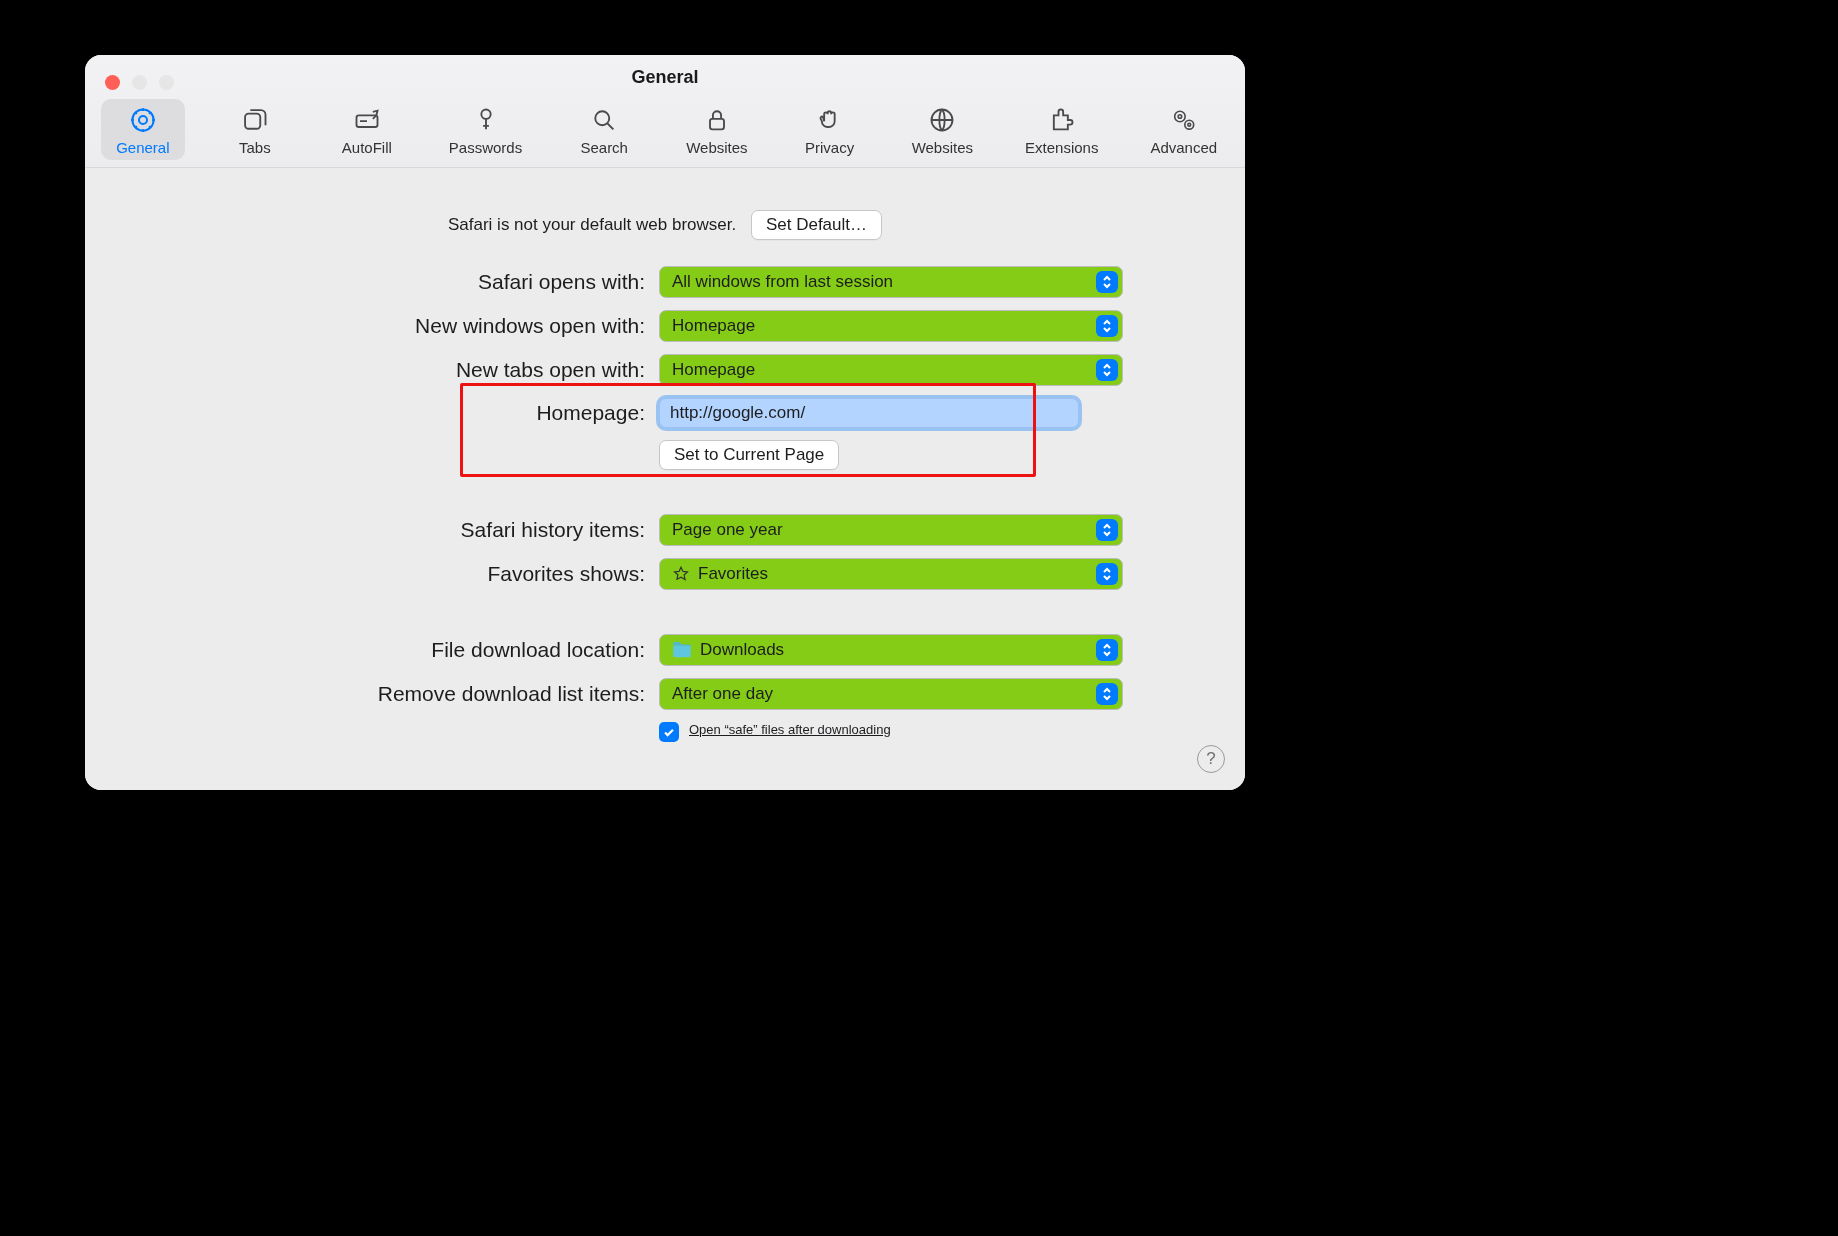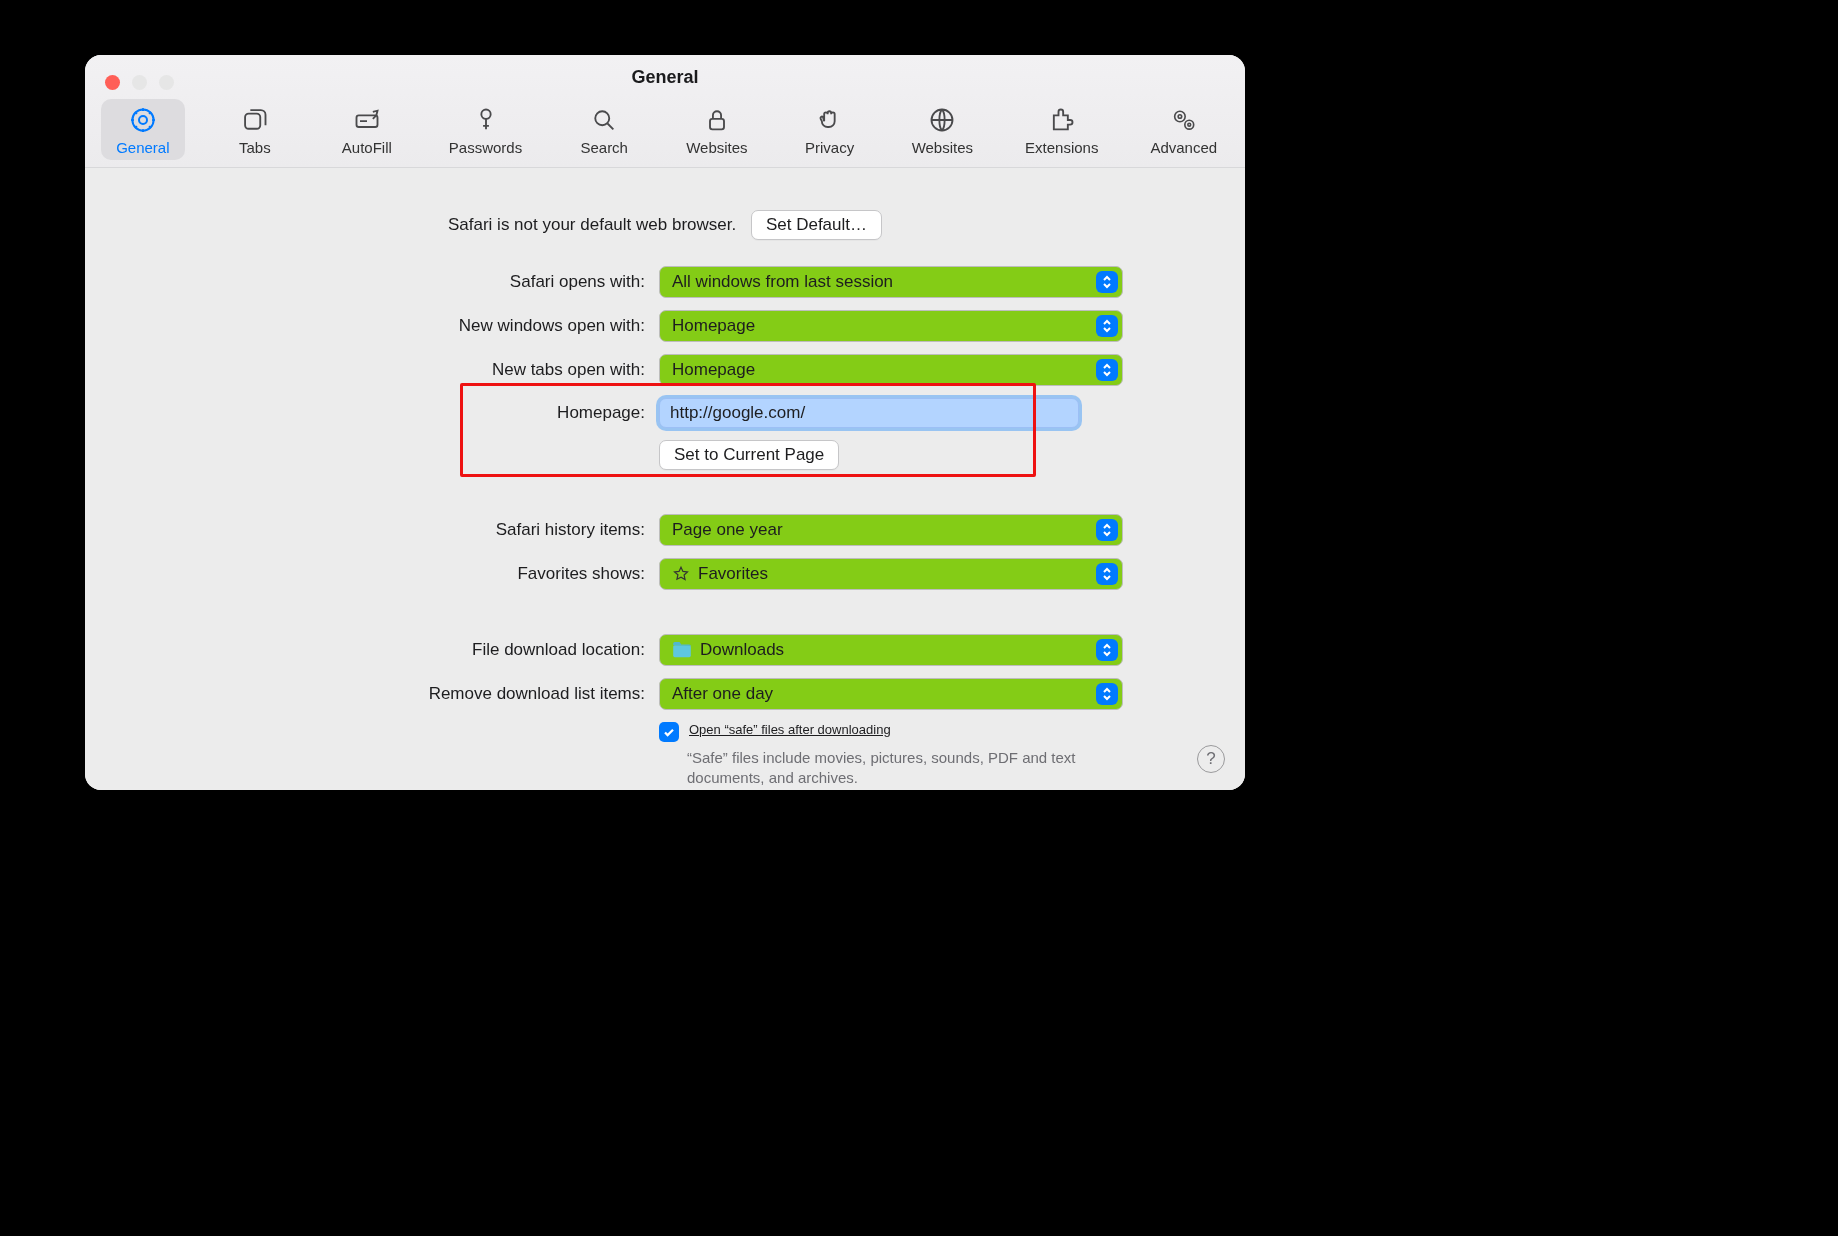--- a/index.html
+++ b/index.html
@@ -55,21 +55,21 @@
   }
   .center-row{text-align:center;margin:12px 0 26px 0;font-size:17px;}
   .btn{
     display:inline-flex;align-items:center;justify-content:center;
     background:#fff;border:1px solid #c6c6c8;border-radius:7px;
     padding:4px 14px;font-size:17px;color:#1d1d1f;
     box-shadow:0 1px 1px rgba(0,0,0,.03);margin-left:10px;
   }
 
   .form{display:grid;grid-template-columns:500px 1fr;column-gap:14px;row-gap:12px;align-items:center;max-width:1040px;margin:0 auto;}
-  .label{justify-self:end;font-size:17px;color:#1d1d1f;}
+  .label{justify-self:end;font-size:21px;color:#1d1d1f;}
   .right{justify-self:start;width:420px;}
 
   .select{
     position:relative;width:100%;height:30px;background:#84cc16;border:1px solid var(--select-border);
     border-radius:7px;display:flex;align-items:center;padding:0 30px 0 12px;font-size:17px;
   }
   .select .chev{
     position:absolute;right:4px;top:4px;width:22px;height:22px;border-radius:6px;background:var(--select-chev);
     display:flex;flex-direction:column;align-items:center;justify-content:center;gap:0px;
   }
@@ -350,21 +350,20 @@
         <div class="label"></div>
         <div class="right" style="width:420px">
           <div class="check-row">
             <span class="checkbox">
               <svg width="14" height="14" viewBox="0 0 14 14" fill="none" stroke="#fff" stroke-width="2.2">
                   <path d="M3 7.5l2.6 2.6L11 4.7"></path>
                 </svg>
             </span>
             <span>Open “safe” files after downloading</span>
           </div>
-          <div class="hint">“Safe” files include movies, pictures, sounds, PDF and text documents, and archives.</div>
         </div>
 
       </div>
 
       <div class="highlight-box" style="left:375px;top:215px;width:570px;height:88px"></div>
 
       <div class="help">?</div>
     </div>
 
   </div>

